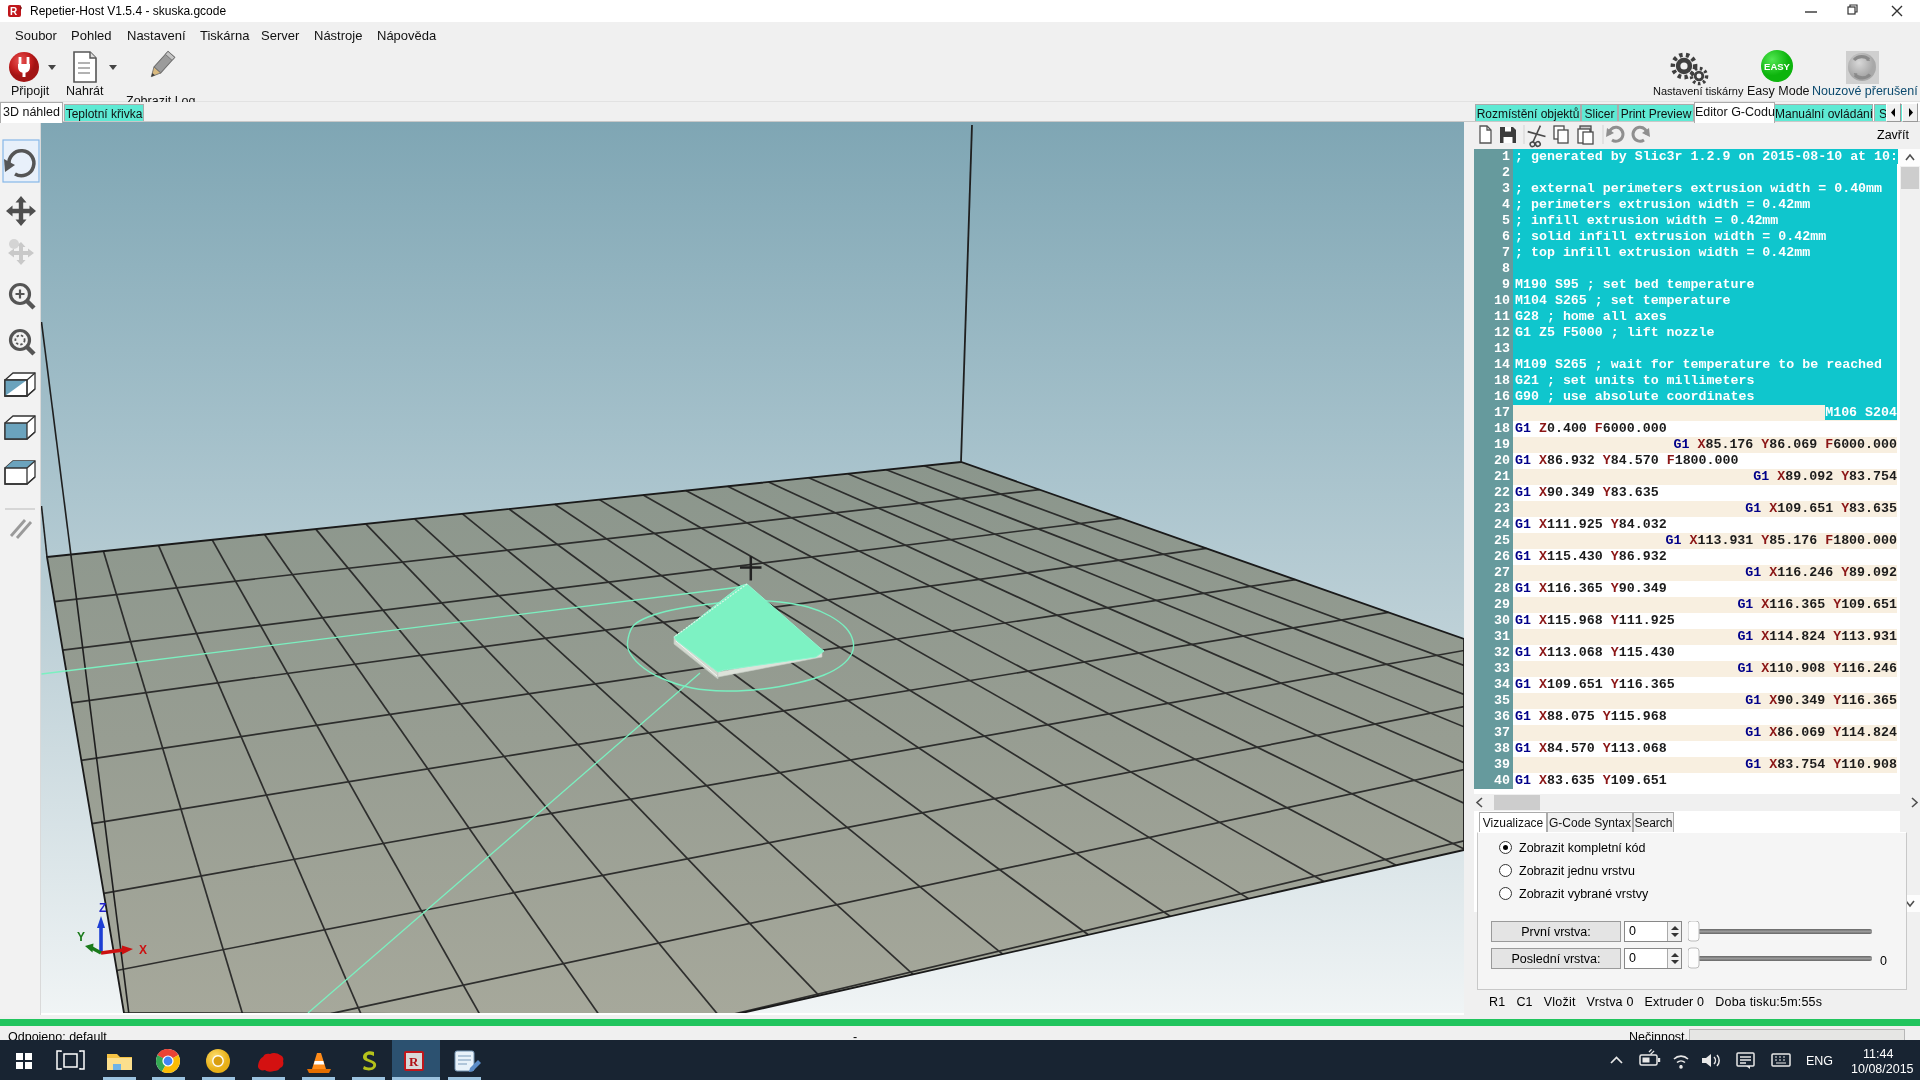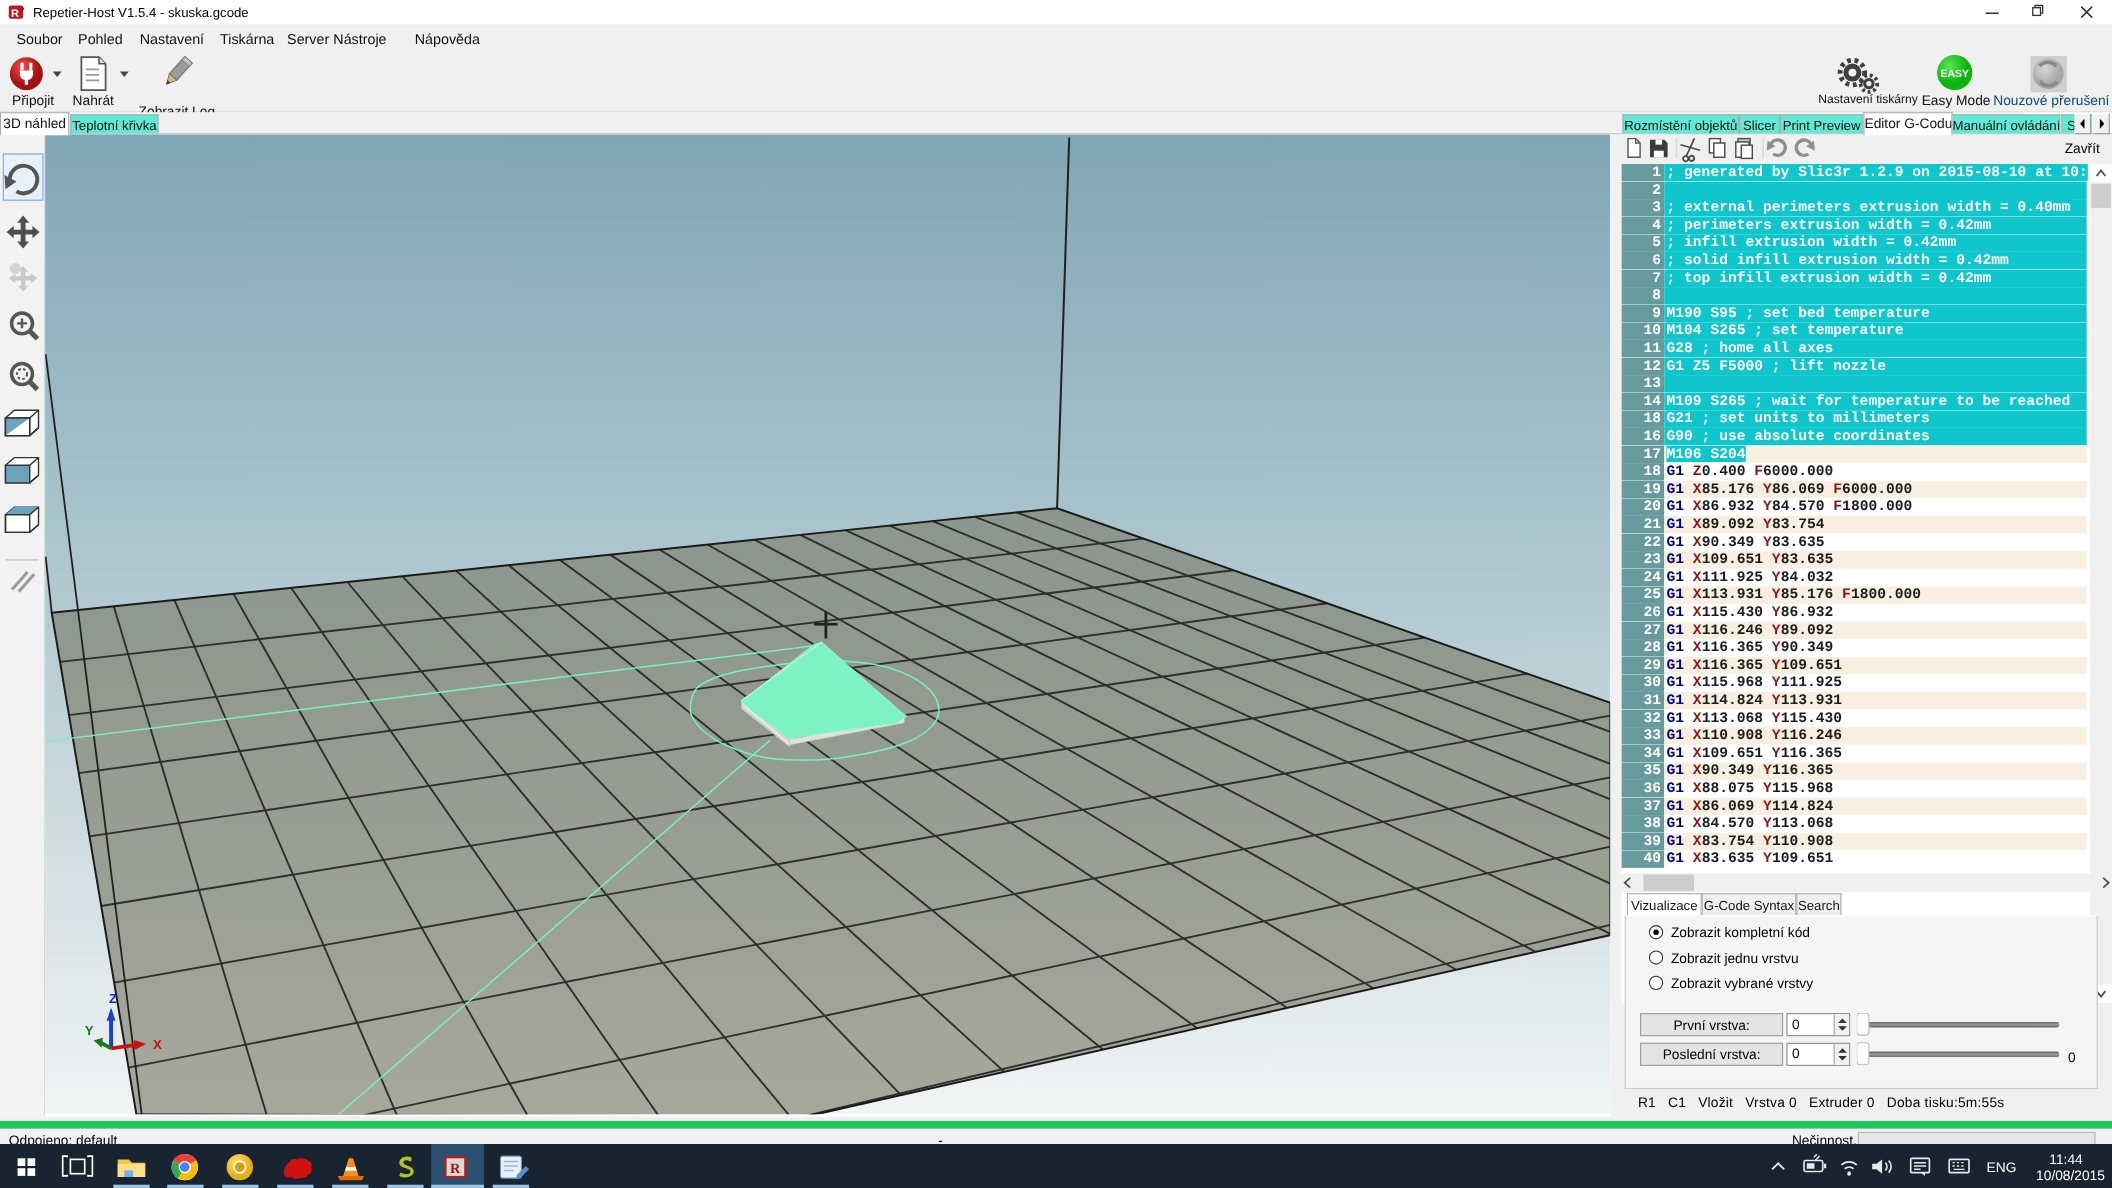--- a/index.html
+++ b/index.html
@@ -18,21 +18,21 @@
 
 #lstrip { left:0;top:122px;width:41px;height:893px;background:#f2f2f2;border-right:1px solid #d9d9d9; }
 
 #rpanel { left:1472px;top:122px;width:448px;height:893px;background:#f0f0f0; }
 #etoolbar { position:absolute;left:0;top:0;width:448px;height:26px;background:#f0f0f0; }
 #editor { position:absolute;left:2px;top:27px;width:426px;height:763px;background:#fff;font-family:"Liberation Mono",monospace;font-size:13.3px;font-weight:bold;line-height:16px; }
 .erow { height:16px;white-space:nowrap;overflow:hidden; }
 .gut { display:inline-block;width:39px;background:#669a9d;color:#fff;text-align:right;padding-right:3px;height:16px;vertical-align:top; }
 .etx { display:inline-block;height:16px;padding-left:2px;width:384px;vertical-align:top; }
 .etx.sel { background:#0fc6cd; }
-.etx.cream { background:#f8efe0; }
+.etx.cream { background:#f8efe0;text-align:right; }
 .etx.white { background:#fff; }
 .selbg { background:#0fc6cd;color:#fff; }
 .cg { color:#000089; } .cp { color:#8b1616; } .cn { color:#1c1c1c; }
 #vscroll { position:absolute;left:428px;top:27px;width:20px;height:763px;background:#f0f0f0; }
 #hscroll { position:absolute;left:2px;top:672px;width:446px;height:17px;background:#f0f0f0; }
 
 .viztab { position:absolute;height:20px;background:#f0f0f0;border:1px solid #ababab;border-bottom:none;font-size:12px;color:#111;text-align:center;padding-top:3px;white-space:nowrap;overflow:hidden; }
 .viztab.active { background:#fff;z-index:2; }
 #vizpanel { position:absolute;left:5px;top:710px;width:430px;height:158px;background:#f5f5f5;border:1px solid #c8c8c8;border-top:1px solid #fff; }
 .radio { position:absolute;width:13px;height:13px;border:1px solid #333;border-radius:50%;background:#fff; }
@@ -62,21 +62,21 @@
     <path d="M97 6 L107 16 M107 6 L97 16" stroke="#333" stroke-width="1.4"></path>
   </svg>
 </div>
 
 <div class="abs" id="menubar">
   <span style="left:15px">Soubor</span>
     <span style="left:71px">Pohled</span>
     <span style="left:127px">Nastavení</span>
   <span style="left:200px">Tiskárna</span>
     <span style="left:261px">Server</span>
-    <span style="left:303px">Nástroje</span>
+    <span style="left:314px">Nástroje</span>
   <span style="left:377px">Nápověda</span>
 </div>
 
 <div class="abs" id="toolbar">
   <svg class="abs" style="left:8px;top:3px" width="48" height="34">
     <defs>
         <radialGradient id="plg" cx="0.38" cy="0.3">
           <stop offset="0" stop-color="#e85555"></stop>
           <stop offset="0.7" stop-color="#c41f1f"></stop>
           <stop offset="1" stop-color="#a21414"></stop>

